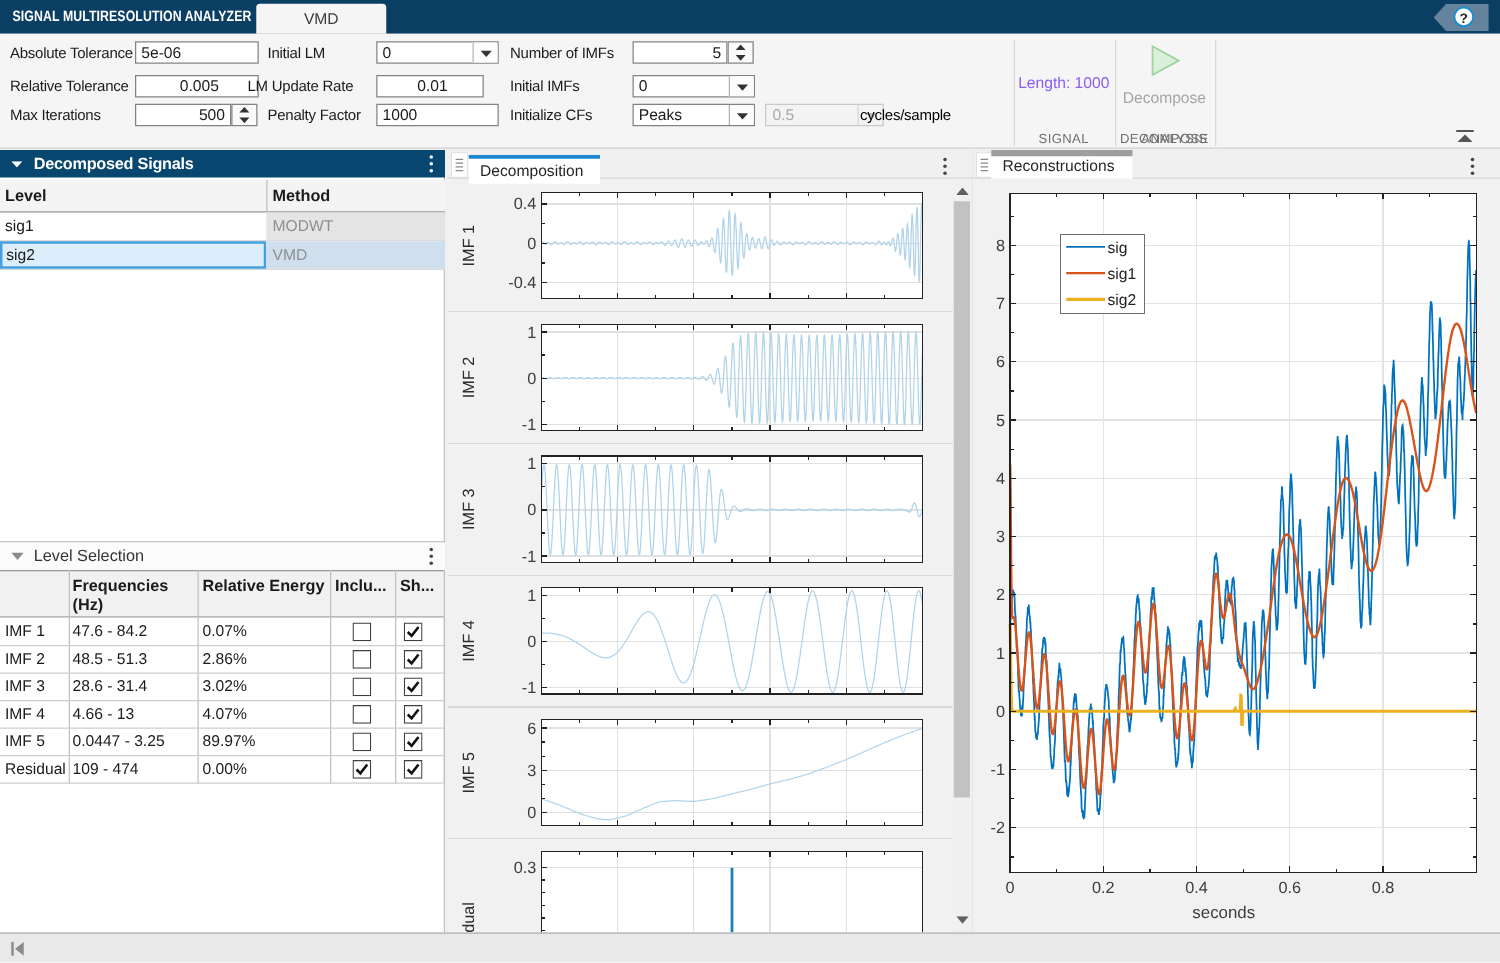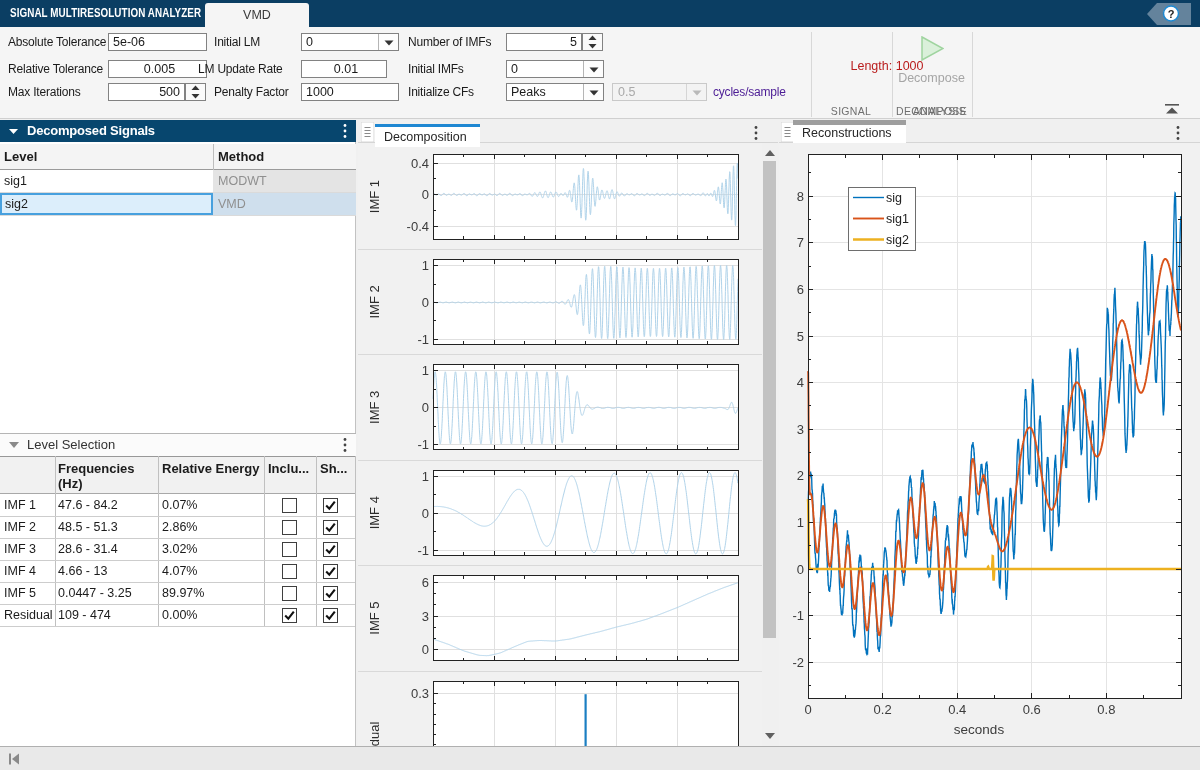--- a/index.html
+++ b/index.html
@@ -39,28 +39,28 @@
       <div class="inp" style="left:506px;top:33px;width:98px">0<div class="abs" style="right:0;top:0;width:20px;height:16px;border-left:1px solid #b5b5b5;background:#fdfdfd"><svg width="20" height="16">
             <polygon points="5.5,6.5 14.5,6.5 10,11.5" fill="#333"></polygon>
           </svg></div></div>
       <div class="lbl" style="left:408px;top:56px;color:#1b1b1b">Initialize CFs</div>
       <div class="inp" style="left:506px;top:56px;width:98px">Peaks<div class="abs" style="right:0;top:0;width:20px;height:16px;border-left:1px solid #b5b5b5;background:#fdfdfd"><svg width="20" height="16">
             <polygon points="5.5,6.5 14.5,6.5 10,11.5" fill="#333"></polygon>
           </svg></div></div>
       <div class="abs" style="left:612px;top:56px;width:95px;height:18px;background:#f3f3f3;border:1px solid #c9c9c9;font-size:12.5px;color:#a9a9a9;line-height:16px;padding-left:5px">0.5<div class="abs" style="right:0;top:0;width:20px;height:16px;border-left:1px solid #d5d5d5"><svg width="20" height="16">
             <polygon points="5.5,6.5 14.5,6.5 10,11.5" fill="#b9b9b9"></polygon>
           </svg></div></div>
-      <div class="lbl" style="left:713px;top:56px;color:#4c1d95">cycles/sample</div>
+      <div class="lbl" style="left:688px;top:56px;color:#000000">cycles/sample</div>
       <div class="abs" style="left:811px;top:5px;width:1px;height:85px;background:#d8d8d8"></div>
       <div class="abs" style="left:892px;top:5px;width:1px;height:85px;background:#d8d8d8"></div>
       <div class="abs" style="left:972px;top:5px;width:1px;height:85px;background:#d8d8d8"></div>
       <div class="abs" style="left:0;top:78px;width:966px;text-align:right;font-size:10.5px;color:#6f6f6f;letter-spacing:0.3px">ANALYSIS</div>
       <div class="abs" style="left:811px;top:78px;width:80px;text-align:center;font-size:10.5px;color:#6f6f6f;letter-spacing:0.3px">SIGNAL</div>
       <div class="abs" style="left:892px;top:78px;width:79px;text-align:center;font-size:10.5px;color:#6f6f6f;letter-spacing:0.3px">DECOMPOSE</div>
-      <div class="abs" style="left:847px;top:32px;width:80px;text-align:center;font-size:12.5px;color:#b91c1c">Length: 1000</div>
+      <div class="abs" style="left:811px;top:32px;width:80px;text-align:center;font-size:12.5px;color:#8b5cf6">Length: 1000</div>
       <svg class="abs" style="left:921px;top:9px" width="23" height="25">
         <polygon points="1,1 22,12.5 1,24" fill="#daf0da" stroke="#9fd49f" stroke-width="1.5"></polygon>
       </svg>
       <div class="abs" style="left:892px;top:44px;width:79px;text-align:center;font-size:12.5px;color:#a5a5a5">Decompose</div>
       <svg class="abs" style="left:1164px;top:77px" width="16" height="12">
         <rect x="1" y="0" width="14" height="1.6" fill="#555"></rect>
         <polygon points="2,9.5 14,9.5 8,3.5" fill="#555"></polygon>
       </svg>
     </div>
     <div class="abs" style="left:0;top:120px;width:356px;height:626px;background:#fff;border-right:1px solid #c2c2c2">

